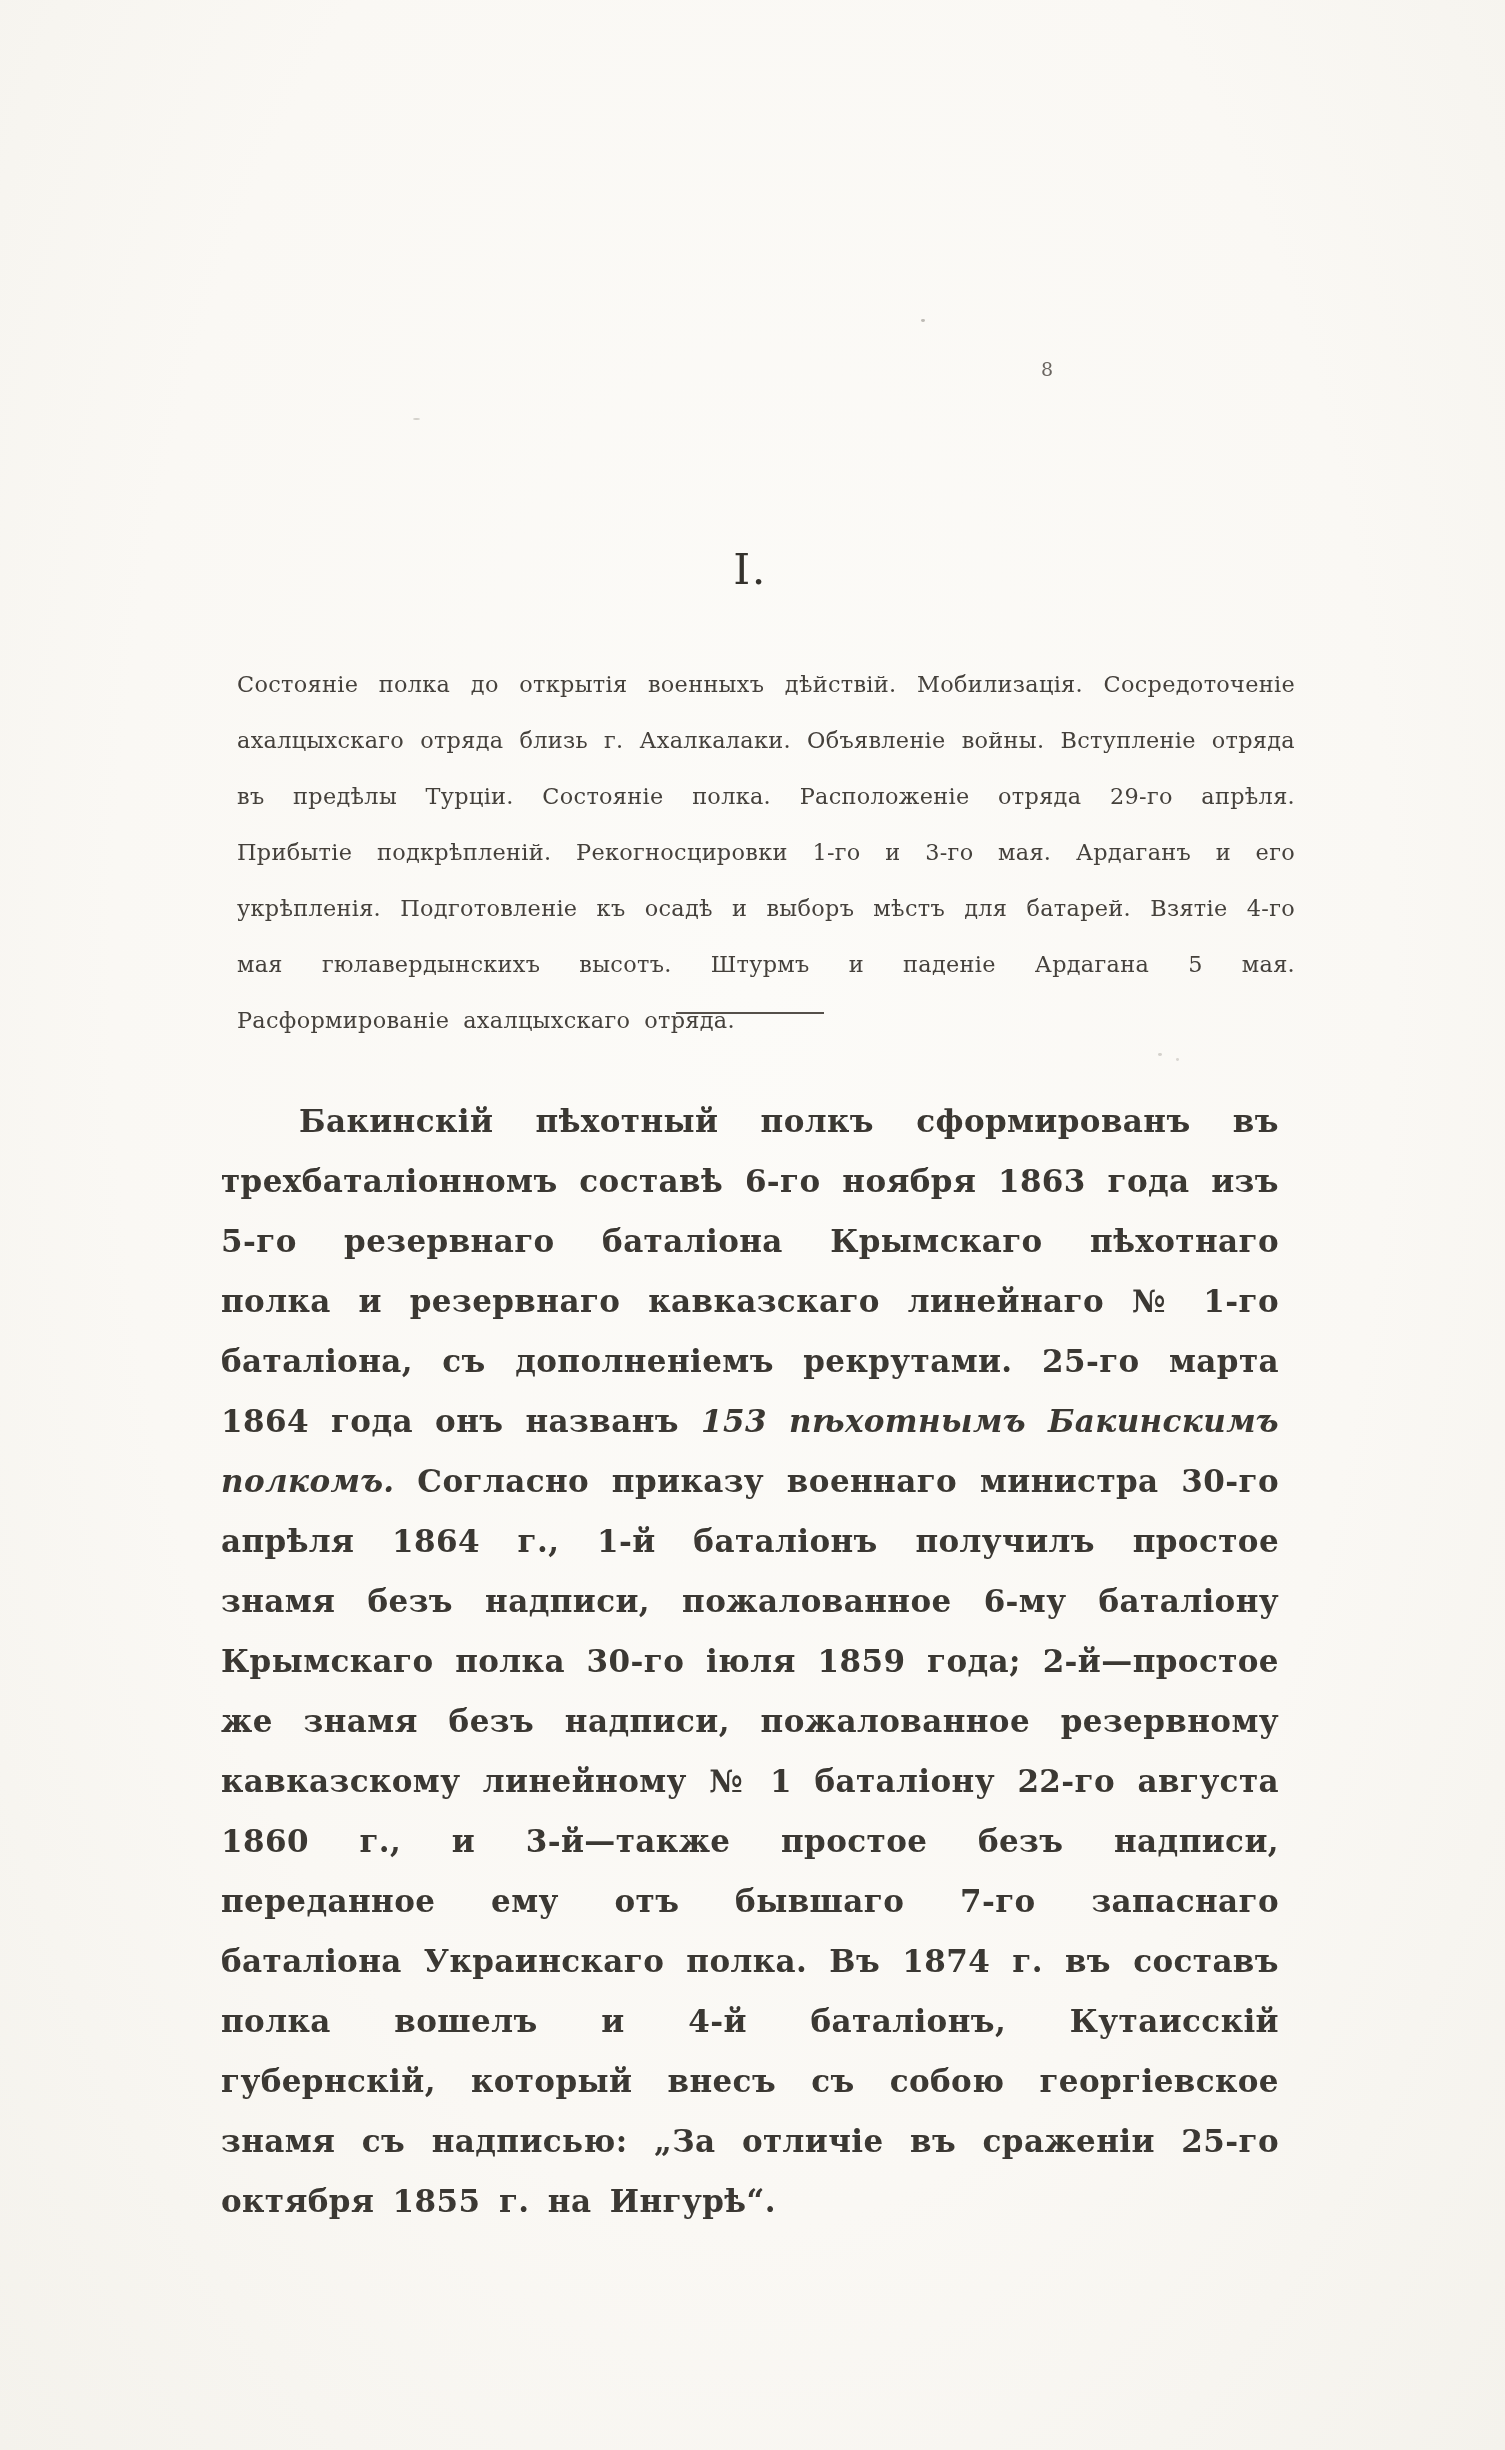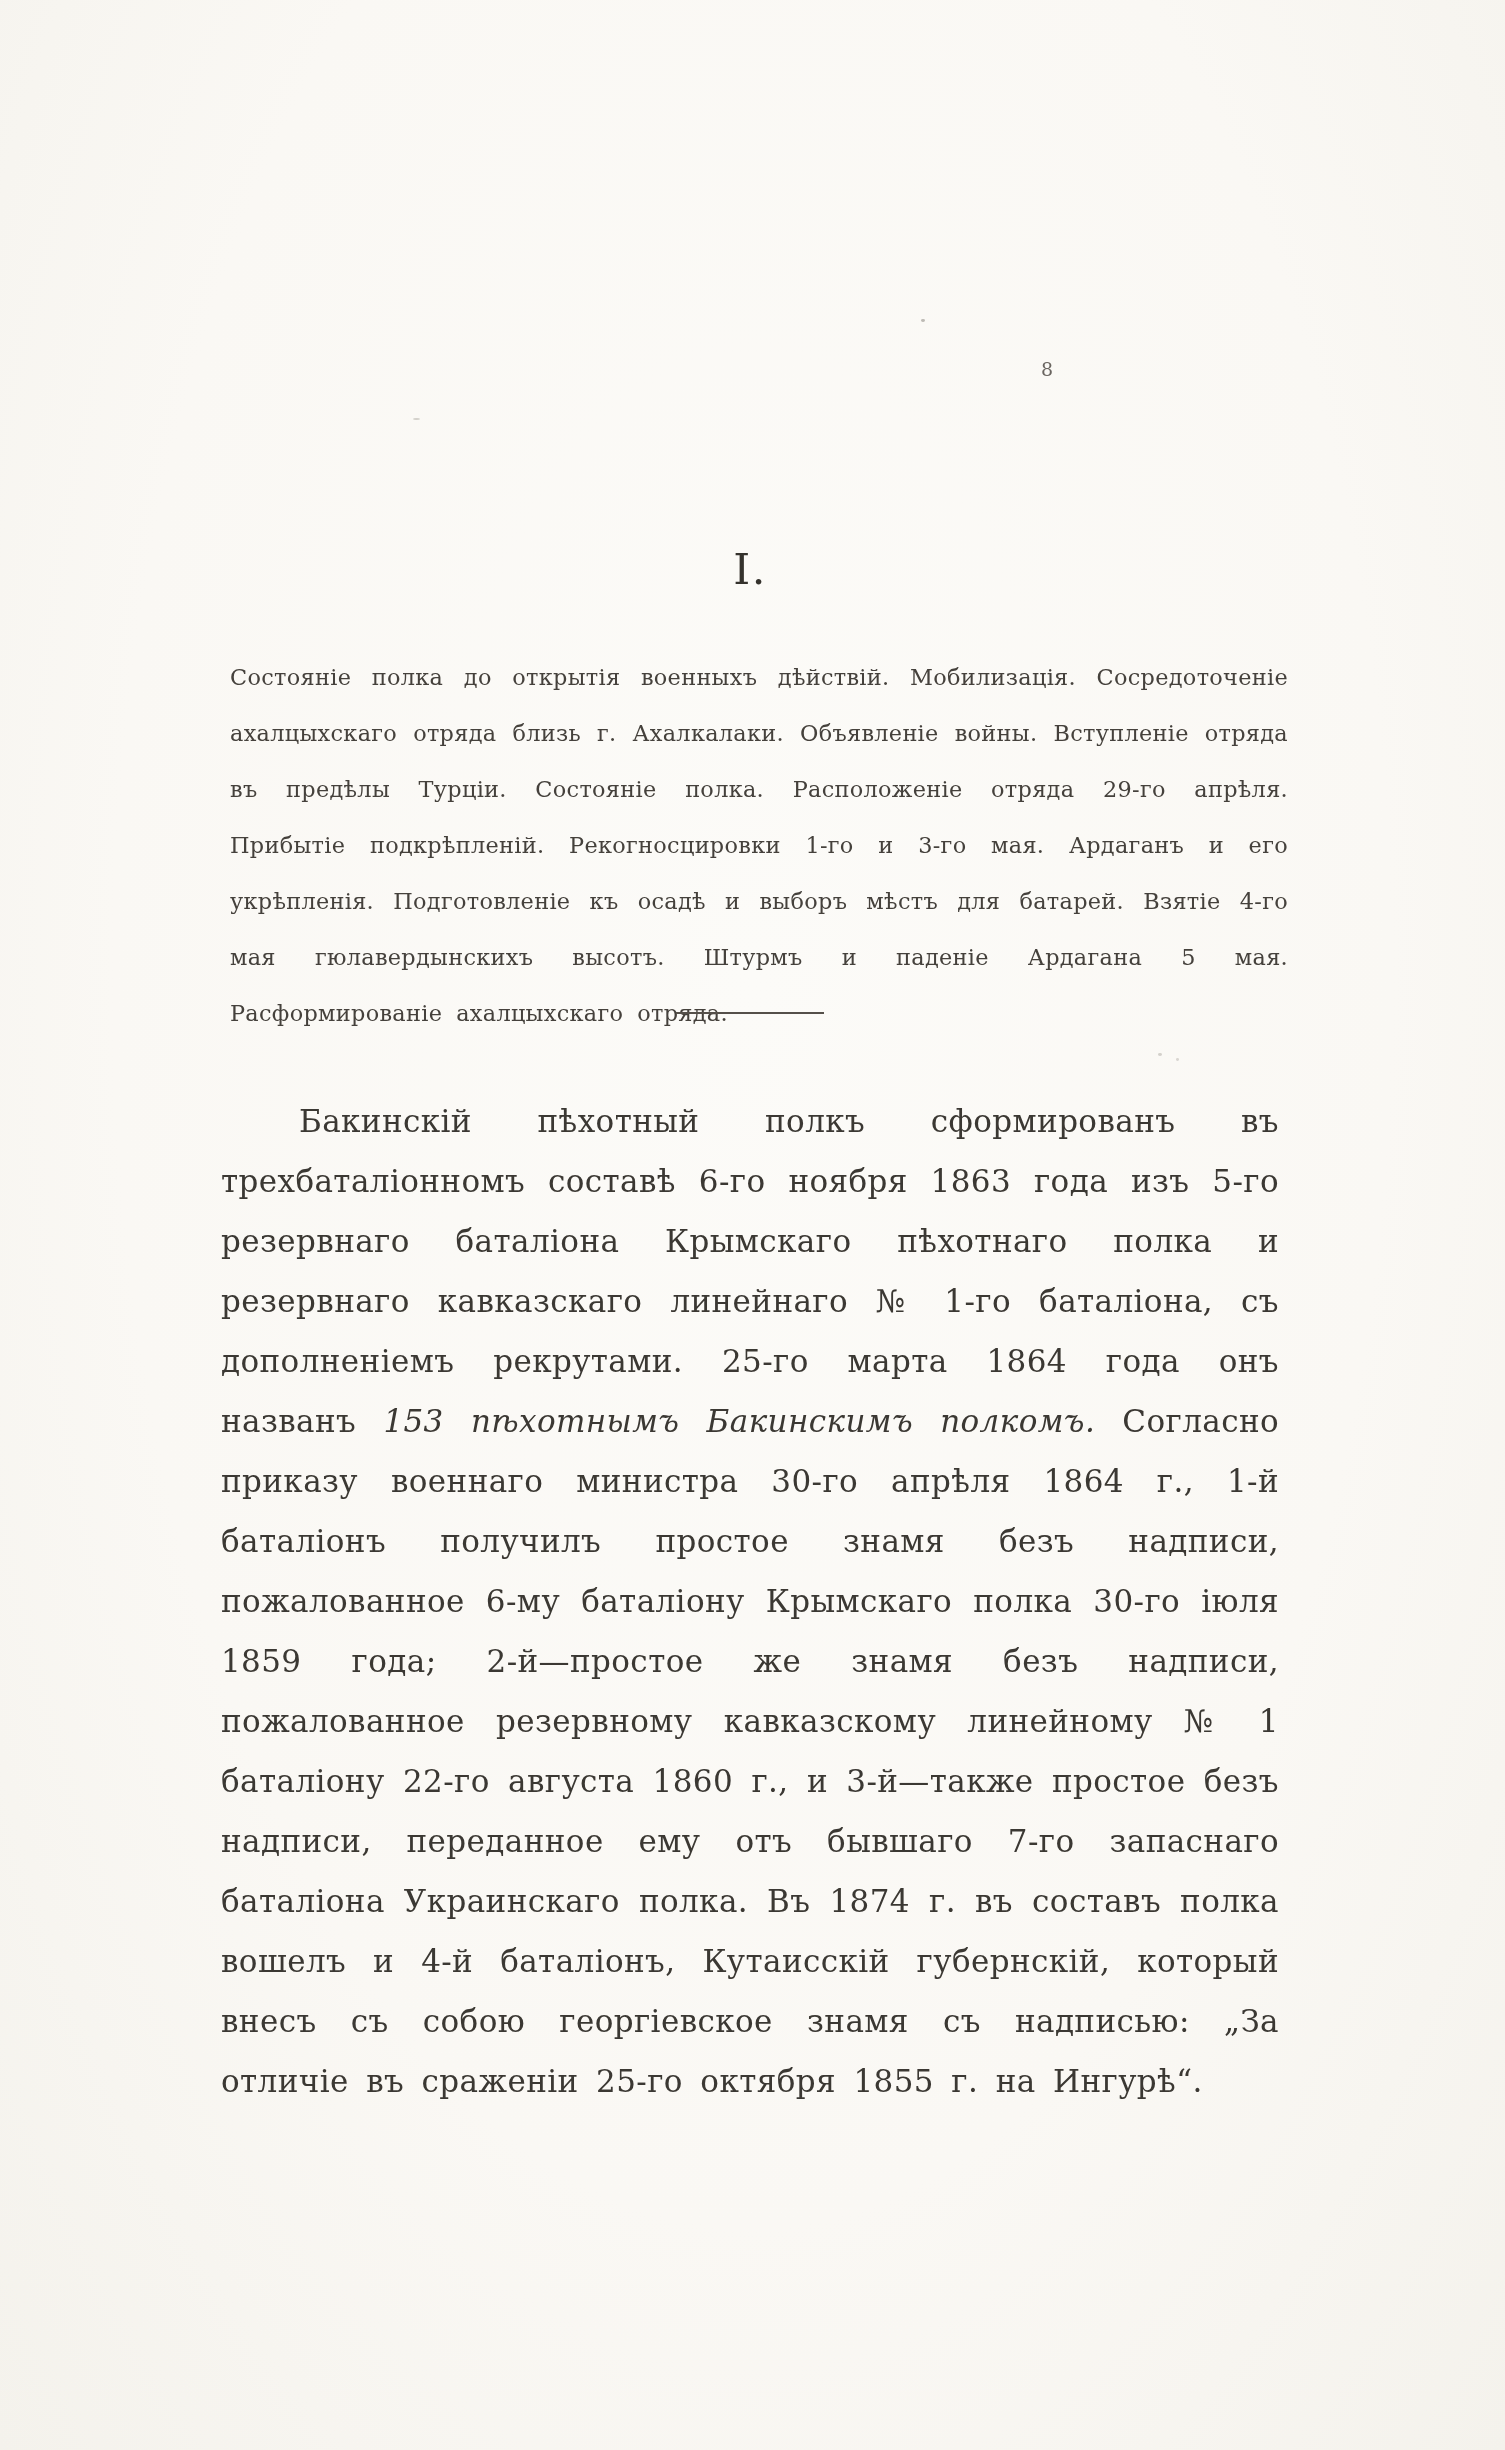--- a/index.html
+++ b/index.html
@@ -46,21 +46,21 @@
     position: absolute;
     top: 640px;
     left: 0;
     width: 100%;
     font-size: 22.4px;
     line-height: 56px;
     text-align: justify;
     word-spacing: 6.5px;
     letter-spacing: 0.3px;
     color: #45413c;
-    margin: 9px;
+    margin: 16px;
   }
   .section-divider {
     position: absolute;
     top: 1012px;
     left: 50%;
     transform: translateX(-50%);
     width: 148px;
     height: 0;
     border-top: 2.2px solid #55504a;
   }
@@ -68,20 +68,21 @@
     position: absolute;
     top: 1091px;
     left: 0;
     width: 100%;
     font-size: 31px;
     line-height: 60px;
     text-align: justify;
     word-spacing: 7.2px;
     letter-spacing: 0.4px;
     color: #3b3833;
+    font-weight: bold;
   }
   .body-paragraph {
     margin: 0;
     text-indent: 78px;
   }
   .seg.italic {
     font-style: italic;
   }
   .scan-speck {
     position: absolute;

